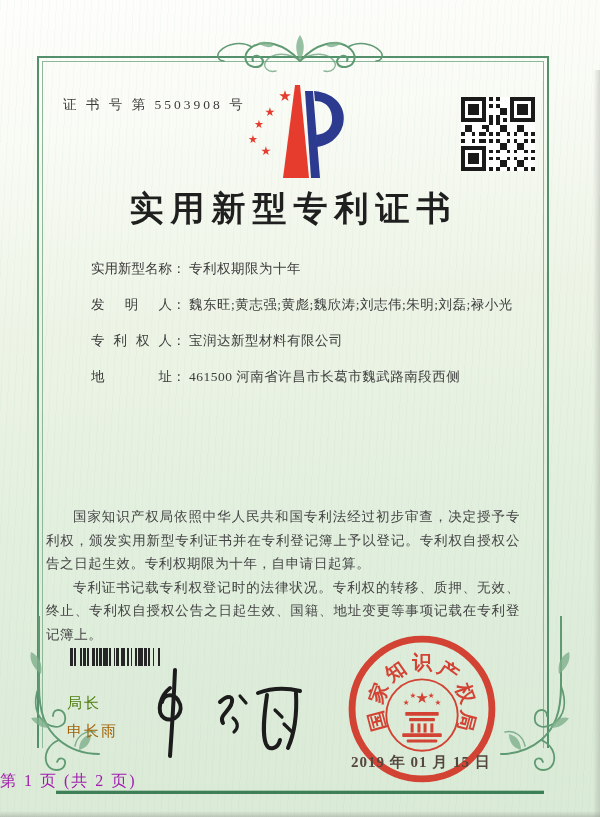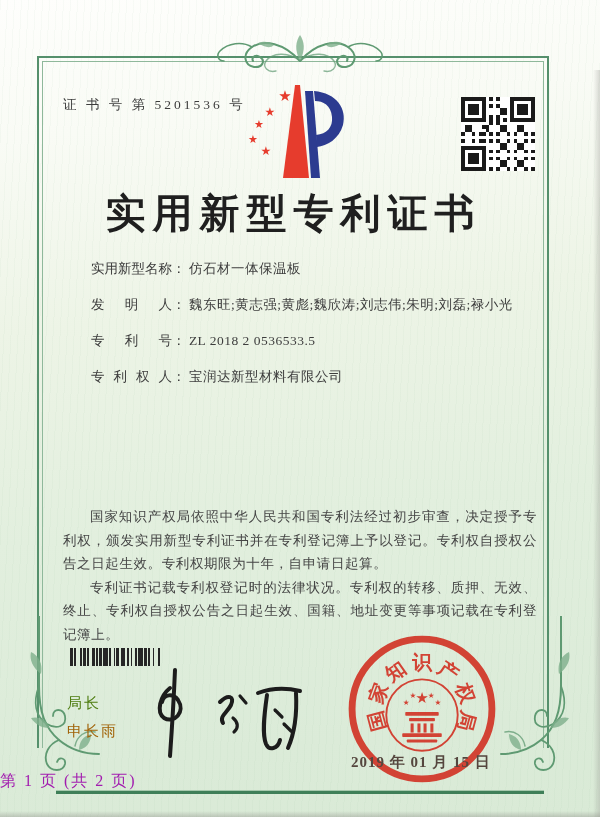--- a/index.html
+++ b/index.html
@@ -23,30 +23,30 @@
   }
   .bottom-line{
     position:absolute;left:56px;right:56px;top:790px;height:3px;
     background:#3f7f58;border-top:1px solid #a6c9ad;
   }
   .cert-no{position:absolute;left:63px;top:96px;font-size:13.5px;color:#3c3c3c;letter-spacing:3px;}
   .logo{position:absolute;left:239px;top:83px;width:114px;height:97px;}
   .qr{position:absolute;left:461px;top:97px;width:74px;height:74px;}
   .title{
     position:absolute;left:37px;right:50px;top:186px;text-align:center;
-    font-size:40px;font-weight:700;color:#1f1f1f;letter-spacing:7px;
+    font-size:34px;font-weight:700;color:#1f1f1f;letter-spacing:7px;
   }
   .rows{position:absolute;left:63px;top:251px;width:480px;}
   .row{height:36px;line-height:36px;font-size:13.5px;color:#3d3d3d;white-space:nowrap;}
   .lbl{display:inline-block;width:81px;text-align:justify;text-align-last:justify;vertical-align:top;margin-left:28px;}
   .colon{display:inline-block;vertical-align:top;}
   .val{display:inline-block;vertical-align:top;letter-spacing:0.5px;}
   .pair2{margin-left:10px;}
   .paras{
-    position:absolute;left:63px;top:505px;width:474px;
+    position:absolute;left:46px;top:505px;width:474px;
     font-size:13.5px;line-height:23.5px;color:#454545;text-align:justify;
   }
   .paras p{margin:0;text-indent:2em;letter-spacing:0.6px;}
   .barcode{position:absolute;left:70px;top:648px;width:152px;height:18px;}
   .director-title{position:absolute;left:67px;top:694px;font-size:15px;color:#4d7c0f;letter-spacing:2px;}
   .director-name{position:absolute;left:67px;top:722px;font-size:15px;color:#a16207;letter-spacing:2px;}
   .signature{position:absolute;left:136px;top:666px;width:172px;height:98px;}
   .seal{position:absolute;left:346px;top:633px;width:152px;height:152px;opacity:0.92;}
   .seal-date{
     position:absolute;left:351px;top:753px;font-size:15px;color:#55463e;
@@ -107,21 +107,21 @@
     <path d="M40,124 C30,128 24,138 28,148 C32,156 44,156 46,148 C47,142 40,140 38,146" stroke-width="1.8"></path>
     <path d="M56,130 C58,120 66,114 76,116" stroke-width="1.5" opacity="0.75"></path>
   </g>
   <g fill="#7fb08c" opacity="0.8">
     <path d="M22,58 C14,52 10,44 12,36 C20,40 24,48 22,58 Z"></path>
     <path d="M30,112 C22,112 16,108 12,102 C20,100 28,104 30,112 Z"></path>
     <path d="M60,134 C60,126 64,120 72,118 C72,126 68,132 60,134 Z"></path>
   </g>
 </svg>
 
-<div class="cert-no">证 书 号 第 5201536 号</div>
+<div class="cert-no">证 书 号 第 5503908 号</div>
 
 <svg class="logo" viewBox="0 0 114 97">
   <polygon points="56,2 61,2 70,95 44,95" fill="#e63c2d"></polygon>
   <polygon points="66,8 74,8 81,95 72,95" fill="#2c3b90"></polygon>
   <path d="M75,8 C98,10 108,26 104,42 C100,56 88,63 78,64 L77,52 C88,51 94,44 93,34 C92,22 84,18 76,18 Z" fill="#2c3b90"></path>
   <g fill="#e63c2d" font-family="'DejaVu Sans',sans-serif">
     <text x="46" y="18" font-size="15" text-anchor="middle">★</text>
     <text x="31" y="33" font-size="12" text-anchor="middle">★</text>
     <text x="20" y="45" font-size="11" text-anchor="middle">★</text>
     <text x="14" y="60" font-size="11" text-anchor="middle">★</text>
@@ -226,33 +226,33 @@
       <rect x="18" y="20" width="1" height="1" fill="#1a1a1a"></rect>
       <rect x="20" y="20" width="1" height="1" fill="#1a1a1a"></rect>
     </svg>
 </div>
 
 <div class="title">实用新型专利证书</div>
 
 <div class="rows">
   <div class="row">
     <span class="lbl">实用新型名称</span><span class="colon">：</span>
-    <span class="val">仿石材一体保温板</span>
+    <span class="val">专利权期限为十年</span>
   </div>
   <div class="row">
     <span class="lbl">发明人</span><span class="colon">：</span>
     <span class="val">魏东旺;黄志强;黄彪;魏欣涛;刘志伟;朱明;刘磊;禄小光</span>
   </div>
   <div class="row">
-    <span class="lbl">专利号</span><span class="colon">：</span>
-    <span class="val">ZL 2018 2 0536533.5</span>
+    <span class="lbl">专利权人</span><span class="colon">：</span>
+    <span class="val">宝润达新型材料有限公司</span>
   </div>
   <div class="row">
-    <span class="lbl">专利权人</span><span class="colon">：</span>
-    <span class="val">宝润达新型材料有限公司</span>
+    <span class="lbl">地址</span><span class="colon">：</span>
+    <span class="val">461500 河南省许昌市长葛市魏武路南段西侧</span>
   </div>
 </div>
 
 <div class="paras">
   <p>国家知识产权局依照中华人民共和国专利法经过初步审查，决定授予专利权，颁发实用新型专利证书并在专利登记簿上予以登记。专利权自授权公告之日起生效。专利权期限为十年，自申请日起算。</p>
   <p>专利证书记载专利权登记时的法律状况。专利权的转移、质押、无效、终止、专利权自授权公告之日起生效、国籍、地址变更等事项记载在专利登记簿上。</p>
 </div>
 
 <div class="barcode">
   <svg id="barcode-svg" width="152" height="18" shape-rendering="crispEdges">

